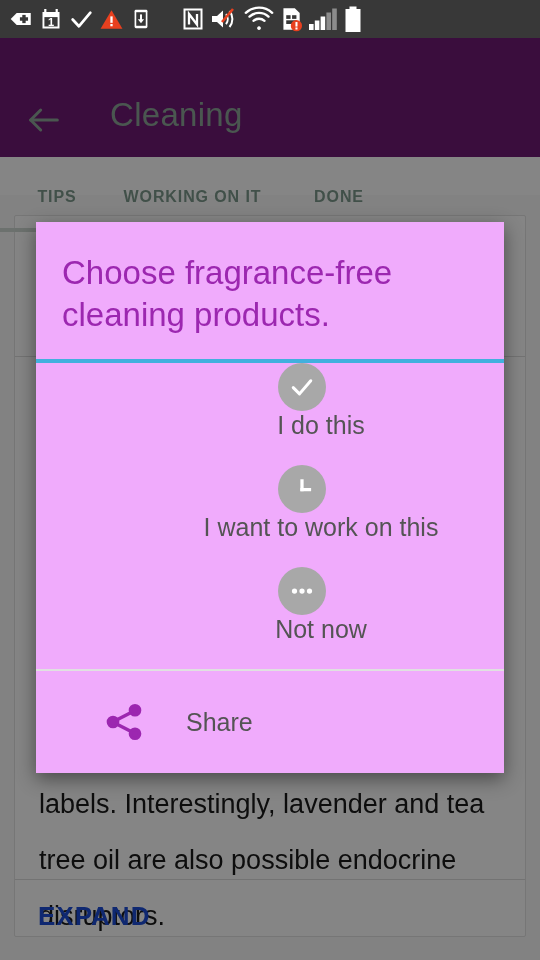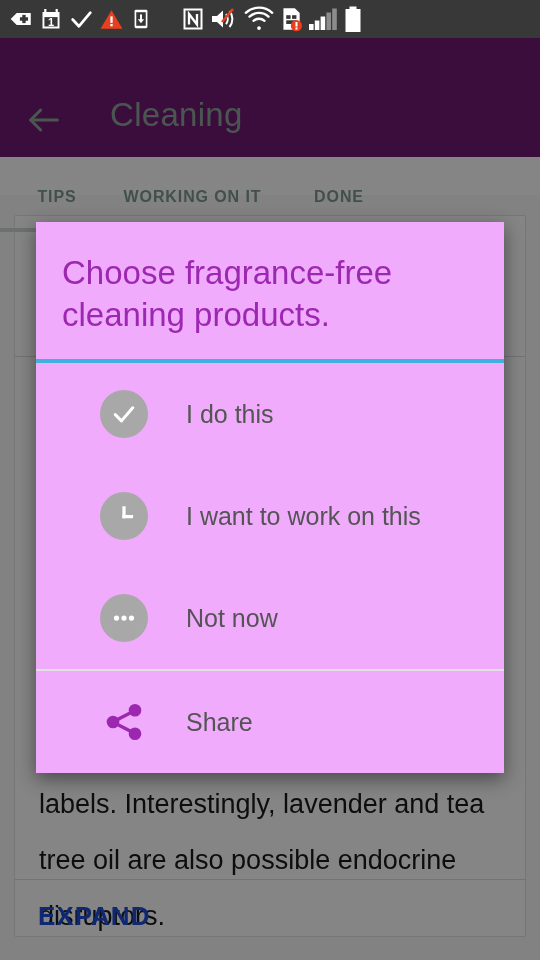--- a/index.html
+++ b/index.html
@@ -104,21 +104,21 @@
     font-size:33px; line-height:42px; color:#9c27b0;
   }
   #title-divider{
     position:absolute; left:0; top:137px; width:100%; height:4px;
     background:#41b0de;
   }
   #option-list{
     position:absolute; left:0; top:141px; width:100%;
   }
   .option-row{
-    height:102px; display:flex; align-items:center; padding-left:64px;
+    height:102px; display:flex; align-items:center; padding-left:64px;flex-direction:column;
   }
   .opt-icon{
     width:48px; height:48px; border-radius:50%;
     background:#a8a8a8;
     display:flex; align-items:center; justify-content:center;
     flex:0 0 auto;
   }
   .opt-label{
     margin-left:38px; font-size:25px; color:#545454;
   }

